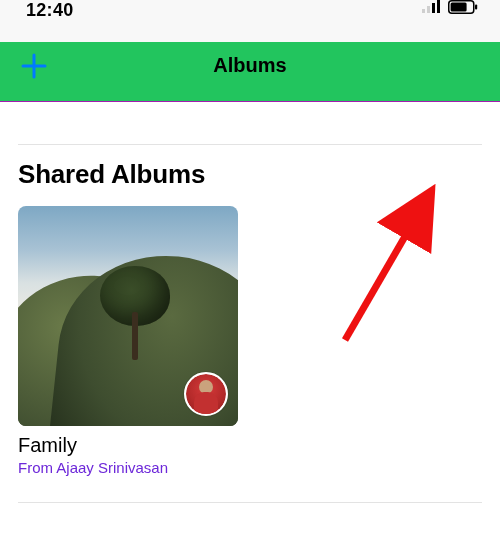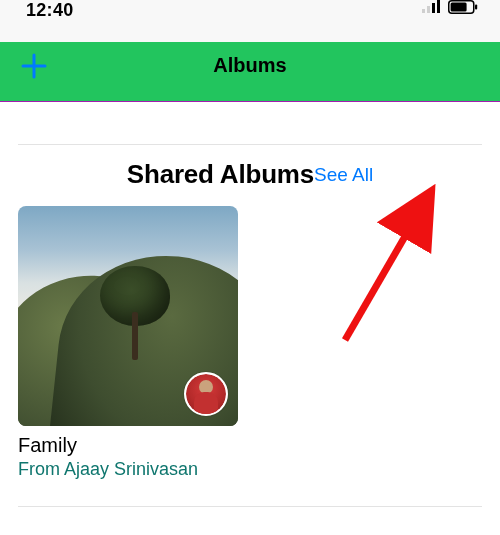--- a/index.html
+++ b/index.html
@@ -12,21 +12,21 @@
 
     
     .nav-bar { position: relative; height: 60px; background: #22c55e; border-bottom: 1px solid #a21caf; }
     .nav-add { position: absolute; left: 14px; top: 6px; width: 40px; height: 40px; display: flex; align-items: center; justify-content: center; }
     .nav-title { position: absolute; left: 0; right: 0; top: 12px; text-align: center; font-size: 20px; font-weight: 700; }
 
     
     .hairline { height: 1px; background: #e3e3e3; margin: 0 18px; }
 
     
-    .section-header { display: flex; align-items: center; justify-content: center; padding: 14px 18px 6px 18px; }
+    .section-header { display: flex; align-items: center; justify-content: flex-start; padding: 14px 18px 6px 18px; }
     .section-title { font-size: 26px; font-weight: 800; letter-spacing: -0.2px; }
     .see-all { font-size: 19px; color: #007aff; font-weight: 400; }
 
     
     .albums-row { padding: 10px 18px 0 18px; display: flex; }
     .album-tile { width: 220px; }
     .album-thumb { position: relative; width: 220px; height: 220px; border-radius: 8px; overflow: hidden; }
     .sky { position: absolute; inset: 0; background: linear-gradient(to bottom, #7ea8c4 0%, #a8c2d4 20%, #d9e1e2 35%, #e7e8e3 45%, #c0c4b6 55%, #6f7d4e 70%, #4a5b36 85%, #2e3d24 100%); }
     
     .hill-left { position: absolute; left: -20px; bottom: -10px; width: 180px; height: 160px; background: radial-gradient(ellipse at 40% 30%, #6a7a49 0%, #4d5c38 50%, #2f3d26 100%); border-radius: 50% 50% 0 0; transform: rotate(-8deg); }
@@ -37,21 +37,21 @@
     .trunk { position: absolute; left: 32px; top: 46px; width: 6px; height: 48px; background: #3b2e1f; border-radius: 2px; }
     .canopy { position: absolute; left: 0; top: 0; width: 70px; height: 60px; background: radial-gradient(circle at 45% 40%, #3a4d28 0%, #2c3c1e 60%, #1f2b15 100%); border-radius: 50% 50% 48% 52%; box-shadow: inset -8px -10px 18px rgba(0,0,0,0.35); }
     
     .avatar-bubble { position: absolute; right: 10px; bottom: 10px; width: 44px; height: 44px; border-radius: 50%; background: #fff; border: 2px solid #fff; box-shadow: 0 0 0 1px rgba(0,0,0,0.08); overflow: hidden; display: flex; align-items: center; justify-content: center; }
     .avatar-inner { width: 40px; height: 40px; border-radius: 50%; background: radial-gradient(circle at 50% 38%, #d63a3a 0%, #b52a2a 55%, #8f1f1f 100%); position: relative; }
     .avatar-head { position: absolute; left: 13px; top: 6px; width: 14px; height: 14px; border-radius: 50%; background: #caa27d; }
     .avatar-body { position: absolute; left: 8px; top: 18px; width: 24px; height: 22px; border-radius: 10px 10px 6px 6px; background: #c23030; }
 
     .album-caption { padding-top: 8px; }
     .album-name { font-size: 20px; font-weight: 400; color: #000; }
-    .album-sub { font-size: 18px; color: #0f766e; margin-top: 2px; }
+    .album-sub { font-size: 15px; color: #6d28d9; margin-top: 2px; }
 
     
     .annotation { position: absolute; pointer-events: none; }
 
     
     .spacer-top { height: 42px; background: #fff; }
     .bottom-area { padding-top: 26px; }
   </style>
 </head>
 <body>
@@ -86,21 +86,20 @@
     </span>
   </div>
   <div class="nav-title">Albums</div>
 </div>
 
 <div class="spacer-top"></div>
 <div class="hairline"></div>
 
 <div class="section-header">
   <div class="section-title">Shared Albums</div>
-  <div class="see-all">See All</div>
 </div>
 
 <div class="albums-row">
   <div class="album-tile">
     <div class="album-thumb">
       <div class="sky"></div>
       <div class="ridge"></div>
       <div class="hill-left"></div>
       <div class="hill-right"></div>
       <div class="tree">

